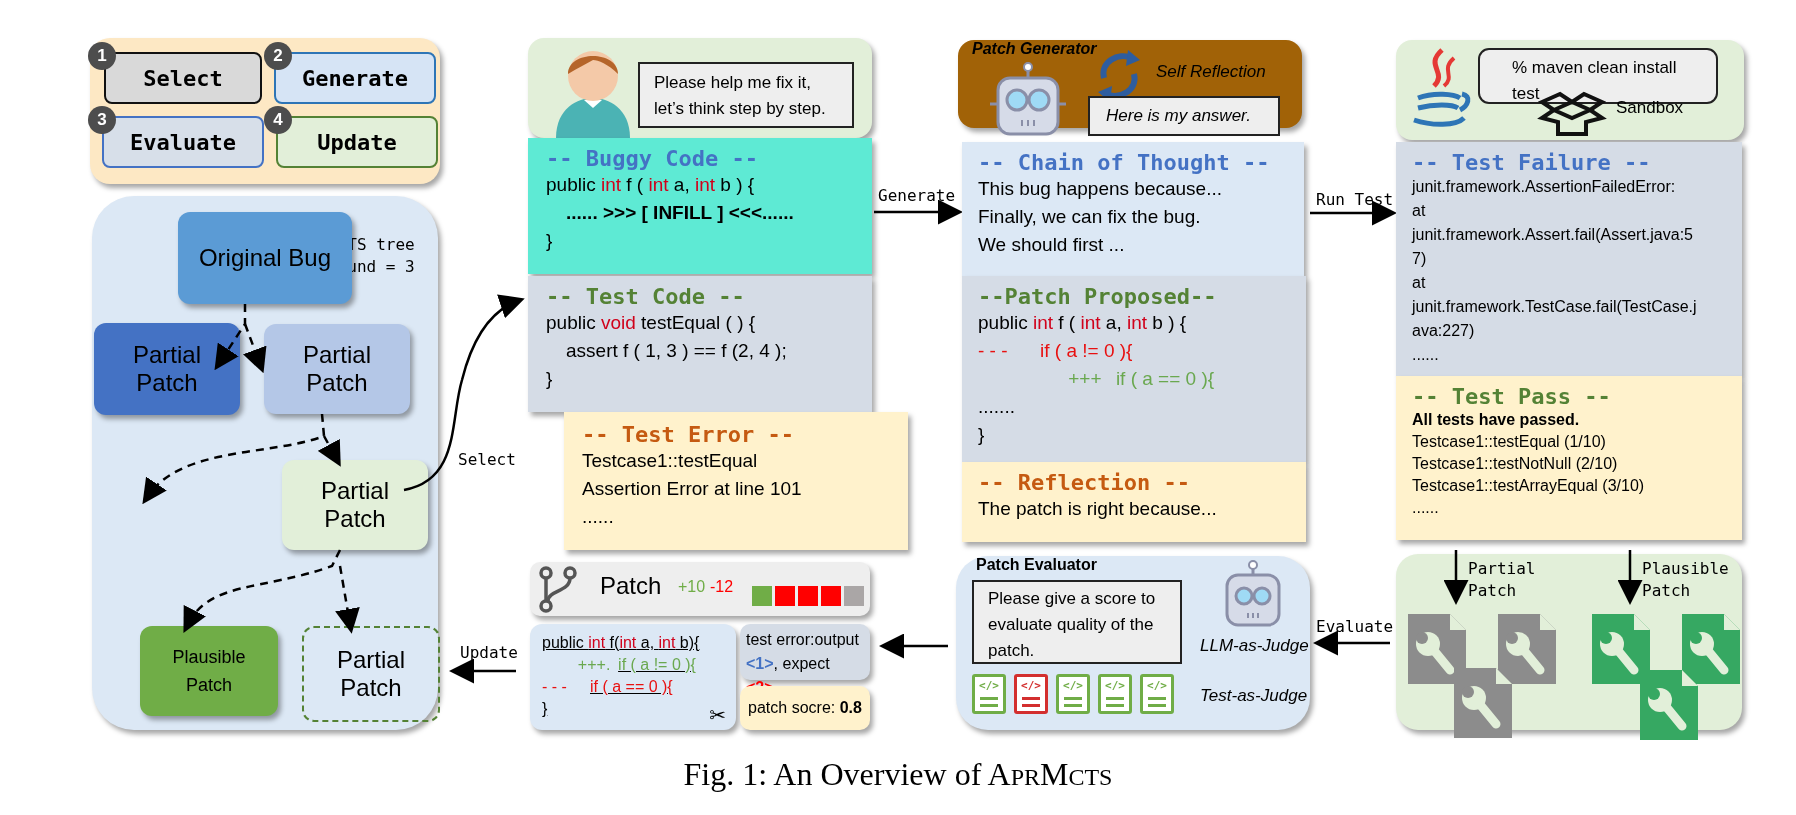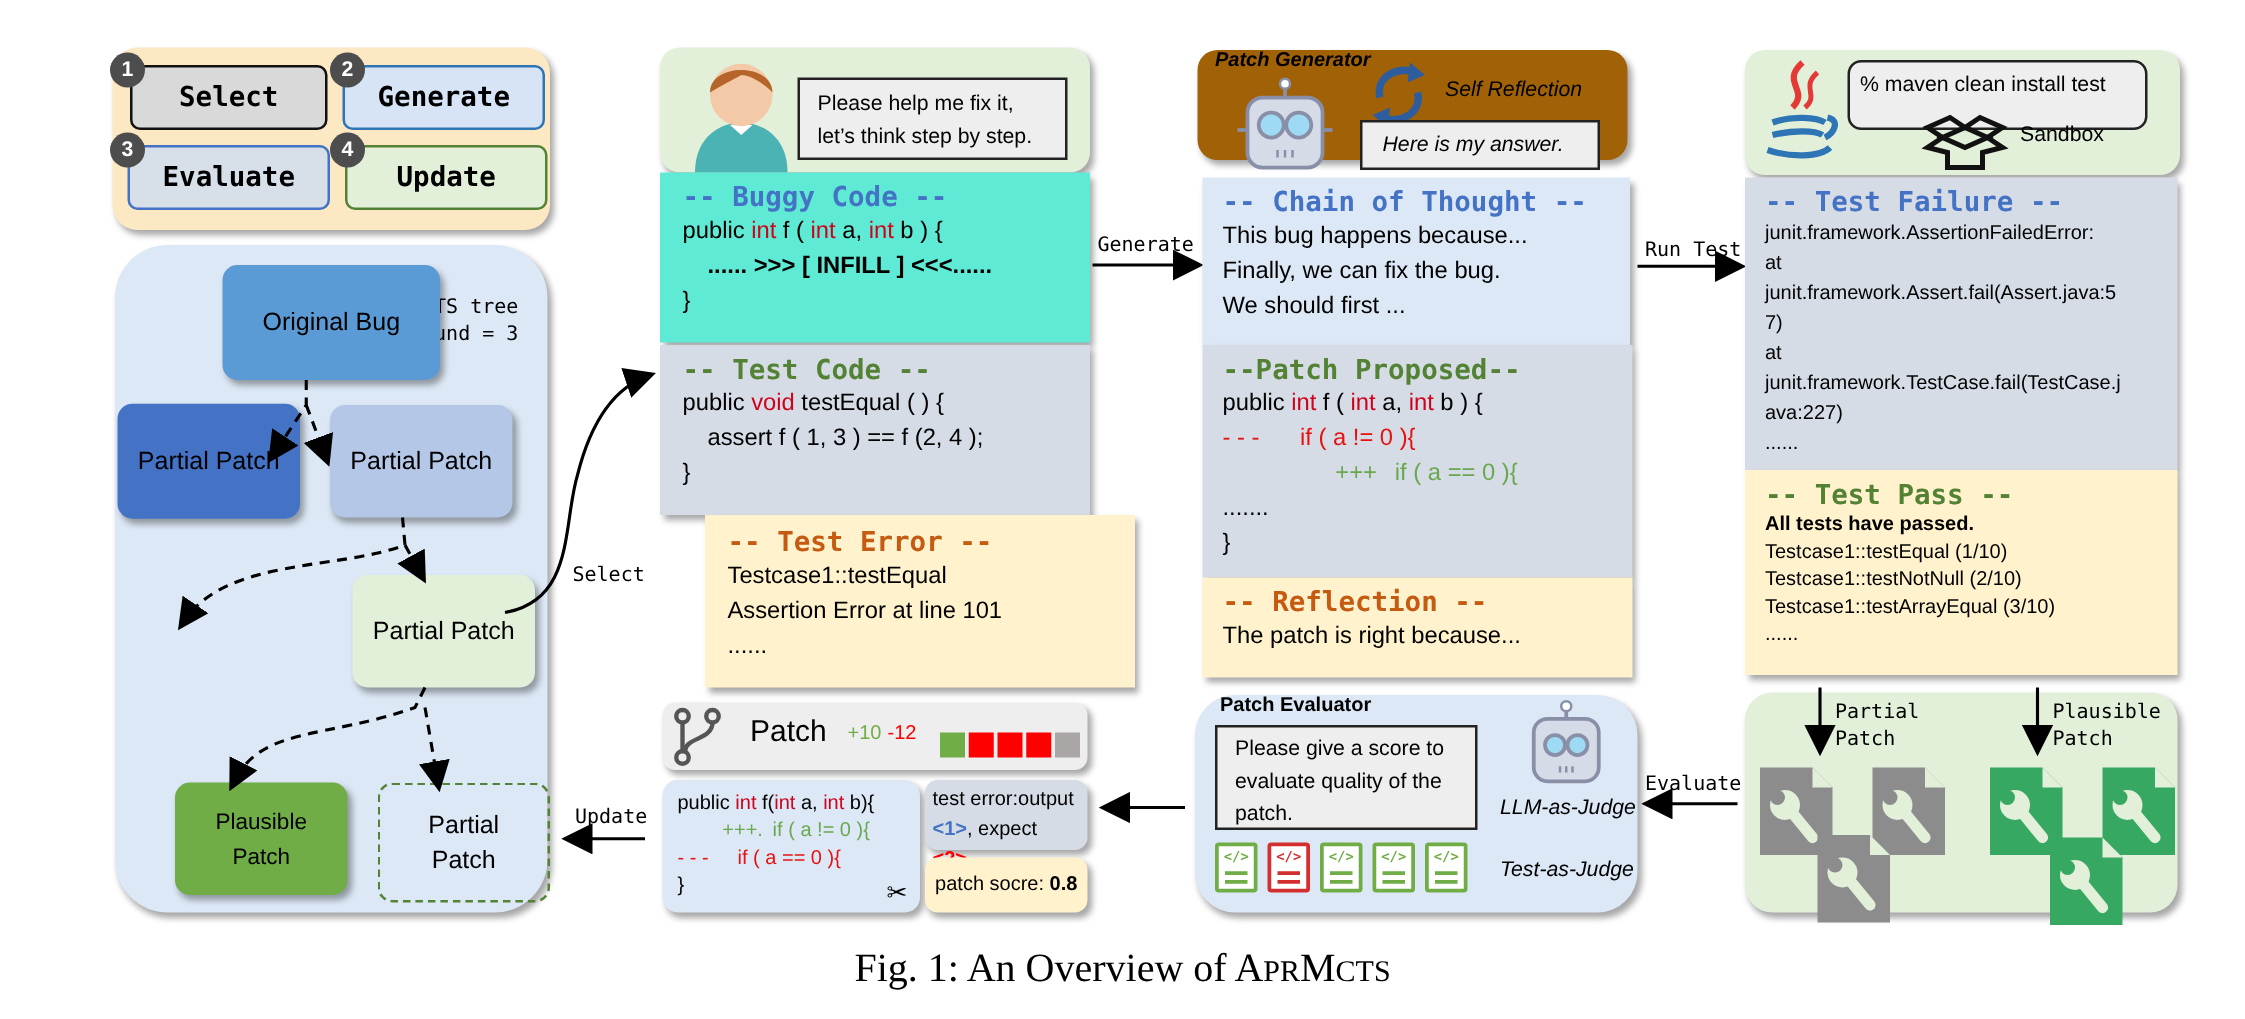--- a/index.html
+++ b/index.html
@@ -7,21 +7,21 @@
   .abs{position:absolute;box-sizing:border-box;}
   .mono{font-family:"DejaVu Sans Mono","Liberation Mono",monospace;}
   .shadow{box-shadow:3px 4px 5px rgba(0,0,0,0.35);}
   .red{color:#d0021b;} .green{color:#6aa84f;text-align:center;} .gred{color:#e81010;}
   
   .legend{left:90px;top:38px;width:350px;height:146px;background:#fde8c4;border-radius:20px;}
   .step{position:absolute;height:48px;border-radius:8px;border:2.5px solid;font-family:"DejaVu Sans Mono",monospace;font-weight:bold;font-size:22px;display:flex;align-items:center;justify-content:center;}
   .badge{position:absolute;width:28px;height:28px;border-radius:50%;background:#4d4d4d;color:#fff;font-weight:bold;font-size:17px;display:flex;align-items:center;justify-content:center;}
   
   .tree{left:92px;top:196px;width:346px;height:534px;background:#dce8f5;border-radius:42px;}
-  .node{position:absolute;border-radius:12px;display:flex;align-items:center;justify-content:center;text-align:center;font-size:20px;line-height:28px;}
+  .node{position:absolute;border-radius:12px;display:flex;align-items:center;justify-content:center;text-align:center;font-size:24px;line-height:28px;}
   
   .panel{position:absolute;box-sizing:border-box;}
   .hdr{font-family:"DejaVu Sans Mono",monospace;font-weight:bold;font-size:22px;}
   .code{font-size:19px;line-height:28px;}
   .lbl{font-family:"DejaVu Sans Mono",monospace;font-size:16px;}
   .bubble{position:absolute;background:#eeeeee;border:2px solid #222;font-size:17px;line-height:26px;padding:6px 14px;box-sizing:border-box;}
   svg{position:absolute;overflow:visible;}
 </style>
 </head>
 <body>
@@ -152,21 +152,21 @@
   <span style="position:absolute;left:180px;top:16px;font-size:16px;color:#ff0000;">-12</span>
   <div id="diffblocks" style="position:absolute;left:222px;top:24px;display:flex;gap:3px;">
       <div style="width: 20px; height: 20px; background: rgb(112, 173, 71);"></div>
       <div style="width: 20px; height: 20px; background: rgb(255, 0, 0);"></div>
       <div style="width: 20px; height: 20px; background: rgb(255, 0, 0);"></div>
       <div style="width: 20px; height: 20px; background: rgb(255, 0, 0);"></div>
       <div style="width: 20px; height: 20px; background: rgb(170, 166, 166);"></div>
     </div>
 </div>
 
-<div class="panel shadow" style="left:530px;top:624px;width:206px;height:106px;background:#dce8f5;border-radius:12px;padding:8px 12px;font-size:16px;line-height:22px;">
+<div class="panel shadow" style="left:530px;top:624px;width:206px;height:106px;background:#dce8f5;border-radius:12px;padding:8px 12px;font-size:16px;line-height:22px;text-decoration:underline;">
   <div><span>public </span><span class="red">int</span><span> f(</span><span class="red">int</span><span> a, </span><span class="red">int</span><span> b){</span></div>
   <div class="green"><span style="display:inline-block;width:48px;">+++.</span><span>if ( a != 0 ){</span></div>
   <div class="gred"><span style="display:inline-block;width:48px;">- - -</span><span>if ( a == 0 ){</span></div>
   <div>}</div>
   <span style="position:absolute;right:10px;bottom:4px;font-size:20px;">✂</span>
 </div>
 
 <div class="panel shadow" style="left:740px;top:624px;width:130px;height:56px;background:#d5dce6;border-radius:10px;padding:4px 6px;font-size:16px;line-height:24px;">
   <div>test error:output</div>
   <div><span style="color:#4472c4;font-weight:bold;">&lt;1&gt;</span><span>, expect </span><span style="color:#ff0000;font-weight:bold;">&lt;2&gt;</span><span>.</span></div>
@@ -269,21 +269,21 @@
   <svg width="70" height="90" style="left:8px;top:6px;">
     <path d="M38,4 C20,20 44,26 30,40" fill="none" stroke="#e53935" stroke-width="5"></path>
     <path d="M50,12 C36,24 52,30 40,40" fill="none" stroke="#e53935" stroke-width="4"></path>
     <g fill="none" stroke="#2e75b6" stroke-width="5">
       <path d="M14,52 C30,46 50,48 56,52"></path>
       <path d="M14,62 C30,58 48,58 54,62"></path>
       <path d="M10,74 C28,80 52,80 60,72"></path>
       <path d="M58,48 C68,50 64,60 56,64"></path>
     </g>
   </svg>
-  <div class="bubble" style="left:82px;top:8px;width:240px;height:56px;padding:5px 8px;border-radius:11px;">% maven clean install  test</div>
+  <div class="bubble" style="left:82px;top:8px;width:240px;height:56px;padding:5px 32px;border-radius:11px;">% maven clean install  test</div>
   <svg width="70" height="50" style="left:140px;top:50px;">
     <g fill="none" stroke="#111" stroke-width="4">
         <path d="M6,12 L24,4 L36,12 L48,4 L66,12 L54,20 L66,28 L50,32 L50,44 L22,44 L22,32 L6,28 L18,20 Z"></path>
         <path d="M18,20 L36,12 L54,20 L36,28 Z"></path>
       </g>
   </svg>
   <div style="position:absolute;left:220px;top:58px;font-size:17px;">Sandbox</div>
 </div>
 
 <div class="panel shadow" style="left:1396px;top:142px;width:346px;height:234px;background:#d5dce6;padding:8px 16px;">

